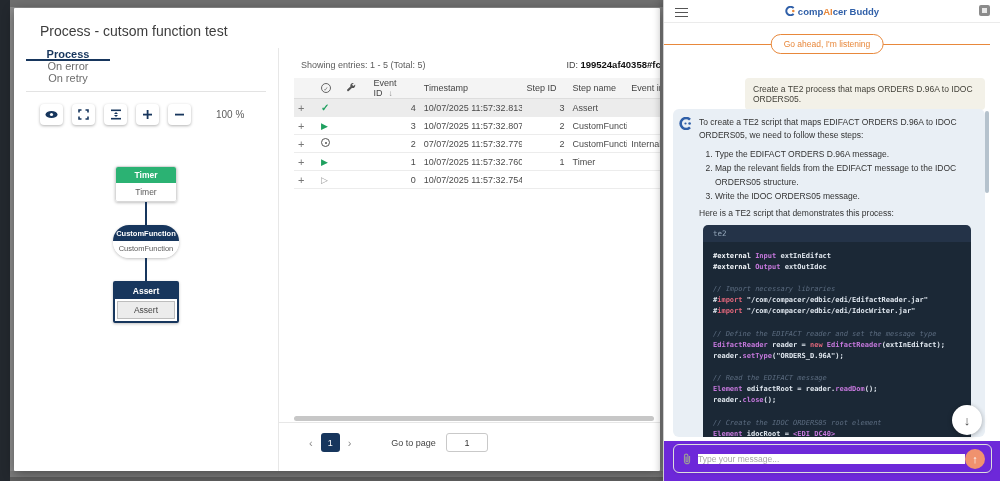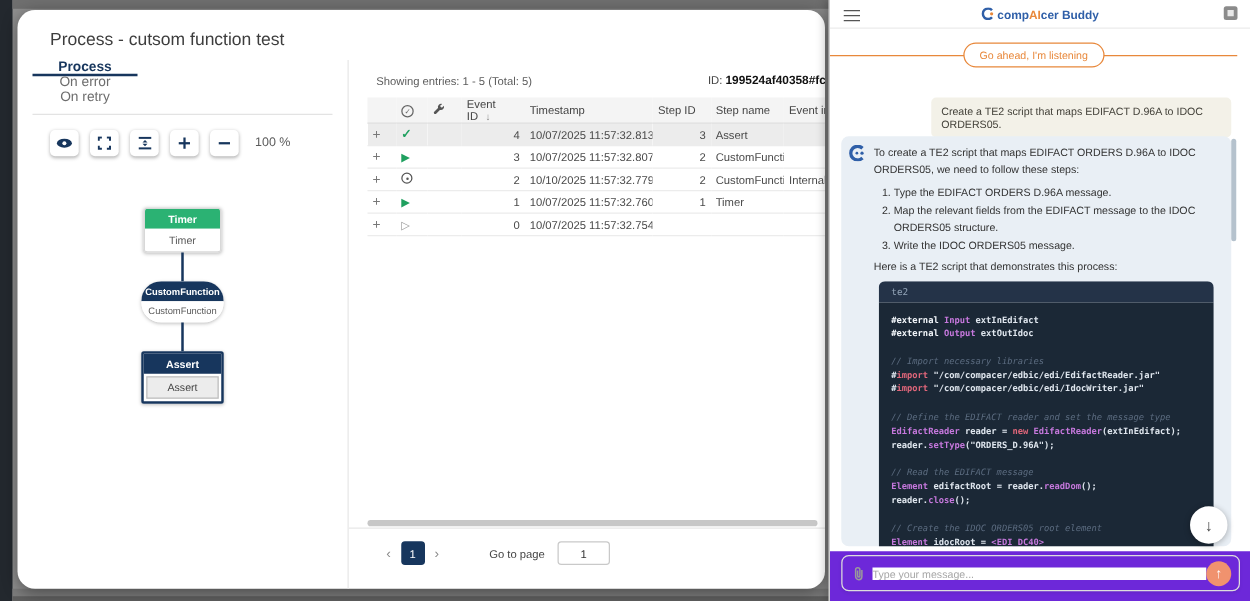--- a/index.html
+++ b/index.html
@@ -6,36 +6,36 @@
   html,body { width:1000px; height:481px; font-family:"Liberation Sans", sans-serif; }
   .screen { position:relative; width:1000px; height:481px; background:#8f8f8f; overflow:hidden; }
 
   
   .side-strip { position:absolute; left:0; top:0; width:10px; height:481px; background:#23282e; }
   .top-bar { position:absolute; left:10px; top:0; width:653px; height:7px; background:#6f6f6f; }
   .bottom-bar { position:absolute; left:10px; top:471px; width:653px; height:10px; background:#7d7d7d; }
   .bottom-bar-inner { position:absolute; left:0; top:6px; width:100%; height:4px; background:#5f5f5f; }
 
   
-  .modal { position:absolute; left:14px; top:8px; width:646px; height:463px; background:#fff; border-radius:14px;
+  .modal { position:absolute; left:14px; top:8px; width:646px; height:463px; background:#fff; border-radius:1px;
            box-shadow:0 3px 12px rgba(0,0,0,.4); overflow:hidden; }
   .modal-title { position:absolute; left:26px; top:15px; font-size:14px; color:#3d3d3d; }
 
   .left-pane { position:absolute; left:0; top:40px; width:264px; height:423px; }
   .tabs { display:flex; height:44px; border-bottom:1px solid #e3e3e3; margin:0 12px 0 12px;flex-direction:column; }
   .tab { width:84px; display:flex; align-items:center; justify-content:center; font-size:11px; color:#6d6d6d;
          cursor:pointer; position:relative; }
   .tab.active { color:#17365d; font-weight:bold; }
   .tab.active::after { content:""; position:absolute; left:0; right:0; bottom:-1px; height:2px; background:#17365d; }
 
   .toolbar { position:absolute; left:26px; top:56px; display:flex; align-items:center; gap:9px; }
   .tool-btn { width:23px; height:21px; background:#fff; border:none; border-radius:4px;
               box-shadow:0 1px 3px rgba(0,0,0,.3); display:flex; align-items:center; justify-content:center;
               color:#17365d; cursor:pointer; }
-  .zoom-label { font-size:10px; color:#5c5c5c; margin-left:4px; }
+  .zoom-label { font-size:10px; color:#5c5c5c; margin-left:16px; }
 
   .flowchart { position:absolute; left:0; top:118px; width:264px; display:flex; flex-direction:column; align-items:center; }
   .connector { width:2px; height:23px; background:#17365d; }
   .node { box-shadow:0 1px 3px rgba(0,0,0,.25); }
   .node-timer { width:62px; border-radius:3px; overflow:hidden; border:1px solid #d8d8d8; }
   .node-timer .hd { background:#2bb273; color:#fff; font-weight:bold; font-size:8.5px; text-align:center; padding:3px 0; }
   .node-timer .bd { background:#fff; color:#5a5a5a; font-size:8.5px; text-align:center; padding:4px 0; }
   .node-custom { width:66px; border-radius:16px; overflow:hidden; }
   .node-custom .hd { background:#17365d; color:#fff; font-weight:bold; font-size:7.5px; text-align:center; padding:4px 0 3px; }
   .node-custom .bd { background:#fff; color:#5a5a5a; font-size:7.5px; text-align:center; padding:3px 0 5px; }
@@ -261,21 +261,21 @@
     <td>10/07/2025 11:57:32.807</td>
     <td class="num">2</td>
     <td>CustomFuncti...</td>
     <td></td>
   </tr>
             <tr>
     <td><span class="plus">+</span></td>
     <td><span class="st st-clock"></span></td>
     <td></td>
     <td class="num">2</td>
-    <td>10/10/2025 11:57:32.779</td>
+    <td>07/07/2025 11:57:32.779</td>
     <td class="num">2</td>
     <td>CustomFuncti...</td>
     <td>Internal Message o</td>
   </tr>
             <tr>
     <td><span class="plus">+</span></td>
     <td><span class="st st-running">▶</span></td>
     <td></td>
     <td class="num">1</td>
     <td>10/07/2025 11:57:32.760</td>
@@ -323,21 +323,21 @@
             </svg>
         </span><span class="t-blue">comp</span><span class="t-orange">AI</span><span class="t-blue">cer Buddy</span>
       </div>
       <div class="dock-btn"></div>
     </div>
 
     <div class="chat-body">
       <div class="listen-line"></div>
       <div class="listen-pill">Go ahead, I'm listening</div>
 
-      <div class="user-bubble">Create a TE2 script that maps EDIFACT D.96A to IDOC ORDERS05.</div>
+      <div class="user-bubble">Create a TE2 process that maps ORDERS D.96A to IDOC ORDERS05.</div>
 
       <div class="bot-bubble">
         <span class="bot-avatar">
           <svg width="13" height="13" viewBox="0 0 13 13">
               <path d="M11 2.6 A5.5 5.5 0 1 0 11 10.4" fill="none" stroke="#2f5fa8" stroke-width="2.6"></path>
               <circle cx="6.5" cy="6.5" r="1.1" fill="#2f5fa8"></circle>
               <circle cx="10.6" cy="6.5" r="1.3" fill="#2f5fa8"></circle>
             </svg>
         </span>
         <div class="bot-text">To create a TE2 script that maps EDIFACT ORDERS D.96A to IDOC ORDERS05, we need to follow these steps:</div>

